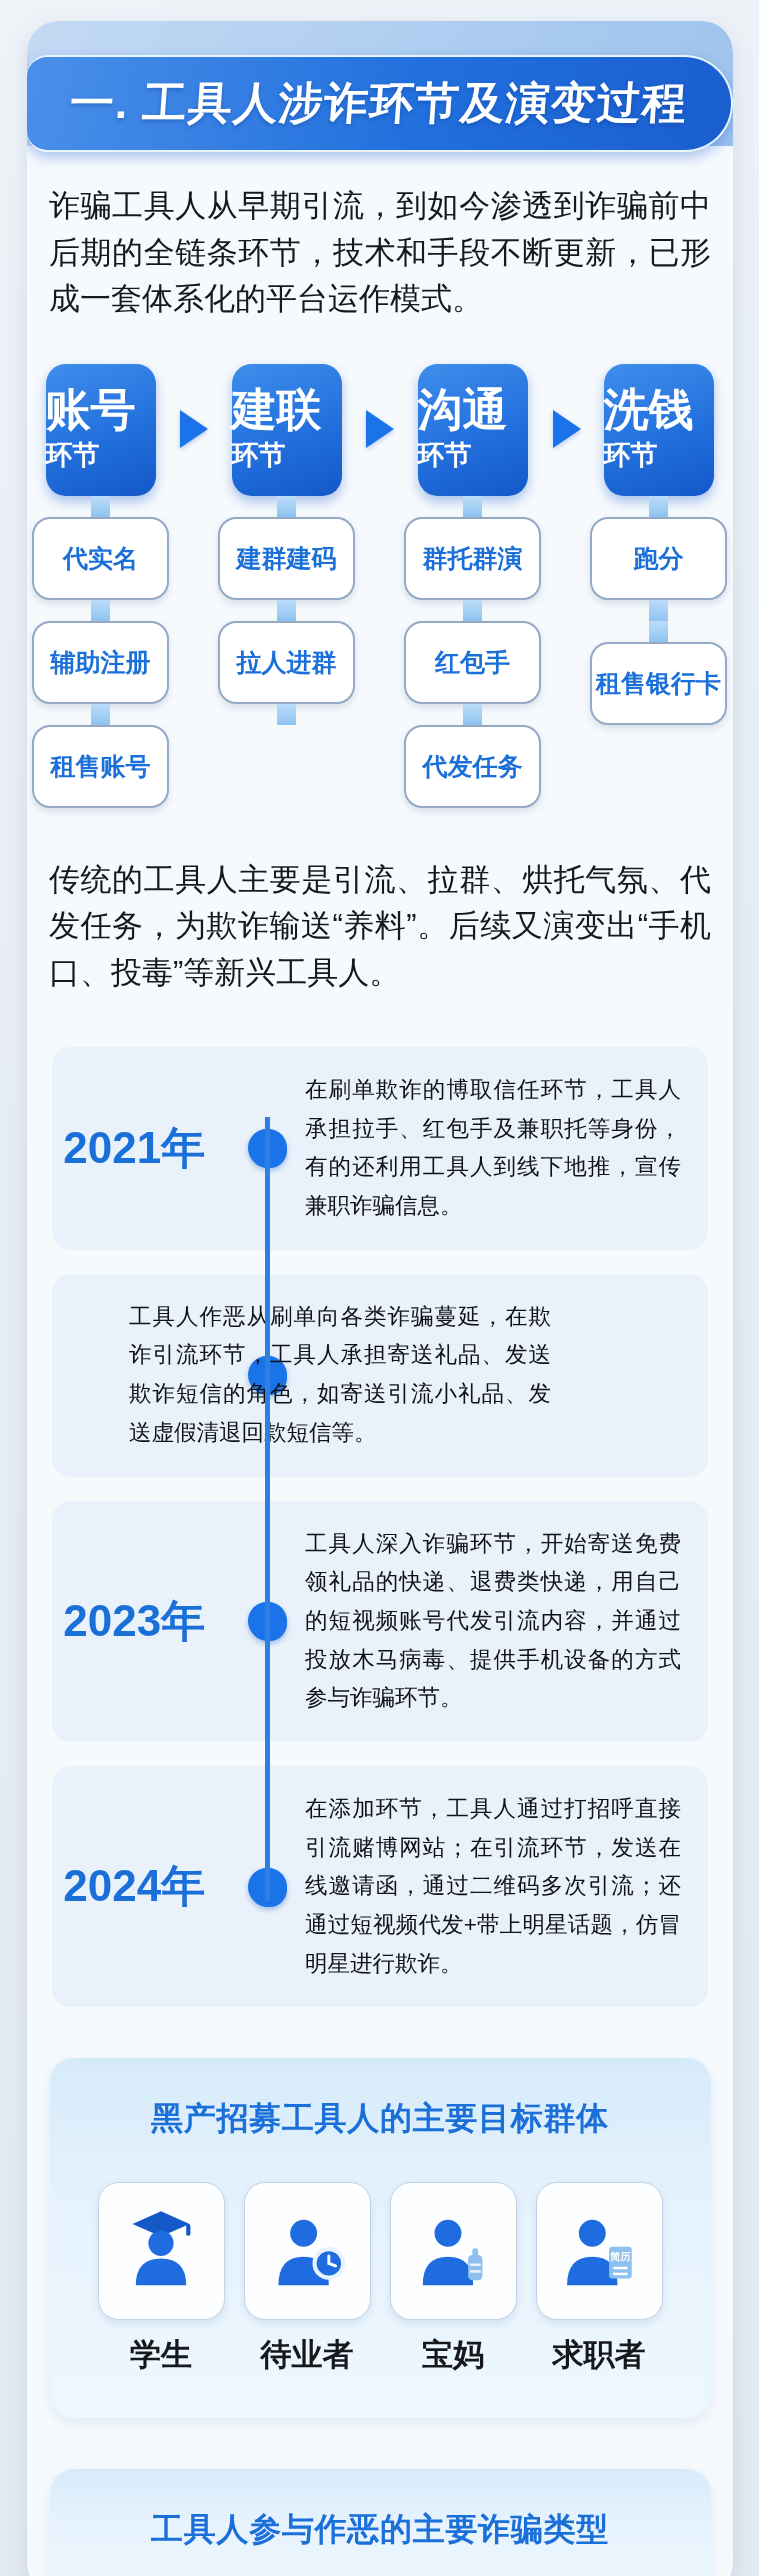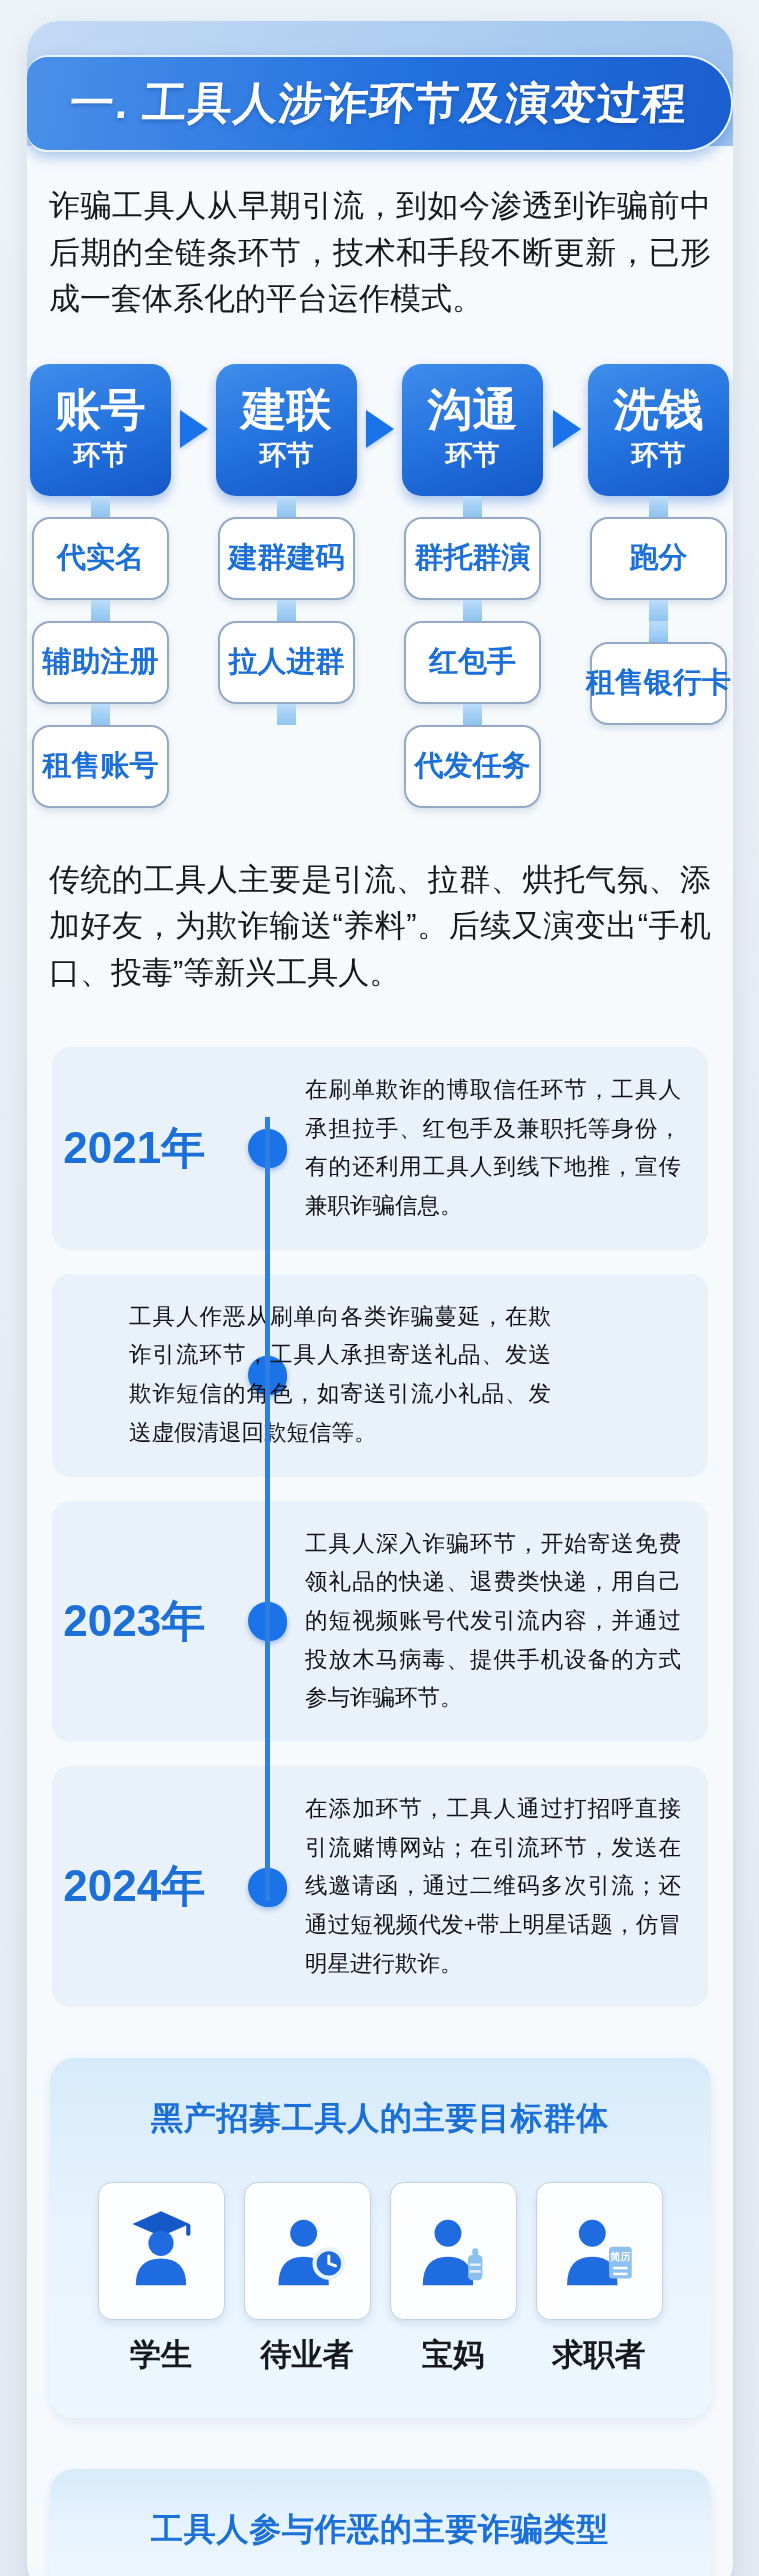--- a/index.html
+++ b/index.html
@@ -65,42 +65,42 @@
   .flow{
     position:relative;
     margin:41px auto 0;
     width:696px;
     display:grid;
     grid-template-columns:repeat(4,137px);
     column-gap:49px;
   }
   .flow-col{ display:flex; flex-direction:column; align-items:center; }
   .stage-box{
-    width:141px; height:132px;
+    width:110px; height:132px;
     background:linear-gradient(160deg,#3f8deb 0%,#2270dd 55%,#1457c8 100%);
     border-radius:19.7px;
-    display:flex; flex-direction:column; align-items:center; justify-content:center;
+    display:flex; flex-direction:column; justify-content:center;
     box-shadow:0 5.6px 11.3px rgba(26,95,208,.35);
   }
   .stage-name{ color:#fff; font-size:45px; font-weight:800; line-height:1.05; }
   .stage-suffix{ color:#fff; font-size:27px; font-weight:800; margin-top:4.2px; }
   .connector{
     width:18.3px; height:21px;
     background:linear-gradient(180deg,#bcdcf8,#8ec4f2);
   }
   .item-box{
     width:137px; height:83px;
     background:#ffffff;
     border:2.1px solid #93a9c4;
     border-radius:18.3px;
     display:flex; align-items:center; justify-content:center;
     box-shadow:0 3.5px 7px rgba(120,150,185,.25);
   }
   .item-box span{
-    color:#1b6fd8; font-size:29px; font-weight:700; white-space:nowrap;
+    color:#1b6fd8; font-size:25px; font-weight:700; white-space:nowrap;
   }
   .flow-arrow{
     position:absolute;
     top:46px;
     width:0; height:0;
     border-top:19.7px solid transparent;
     border-bottom:19.7px solid transparent;
     border-left:28px solid #1a73e8;
     filter:drop-shadow(0 2.1px 2.8px rgba(26,95,208,.3));
   }
@@ -177,21 +177,21 @@
     margin-top:41px;
     display:flex;
     justify-content:space-between;
     padding:0 27px;
   }
   .group{ text-align:center; width:127px; }
   .g-card{
     width:127px; height:138px;
     background:#fdfeff;
     border:1.4px solid #c2d3e4;
-    border-radius:14px;
+    border-radius:21px;
     display:flex; align-items:center; justify-content:center;
     box-shadow:0 3.5px 7px rgba(130,160,195,.22);
   }
   .g-label{ margin-top:14px; font-size:31px; font-weight:600; color:#16181b; }
   svg text{ font-family:"Liberation Sans","DejaVu Sans",sans-serif; }
 </style>
 </head>
 <body>
 
 <div class="outer-card">
@@ -273,21 +273,21 @@
       <div class="connector"></div>
       <div class="item-box">
           <span>租售银行卡</span>
         </div>
     </div>
     <div class="flow-arrow a1"></div>
     <div class="flow-arrow a2"></div>
     <div class="flow-arrow a3"></div>
   </div>
 
-  <p class="para second">传统的工具人主要是引流、拉群、烘托气氛、添加好友，为欺诈输送“养料”。后续又演变出“手机口、投毒”等新兴工具人。</p>
+  <p class="para second">传统的工具人主要是引流、拉群、烘托气氛、代发任务，为欺诈输送“养料”。后续又演变出“手机口、投毒”等新兴工具人。</p>
 
   <div class="timeline">
     <div class="tl-line"></div>
 
     <div class="tl-card">
       <div class="tl-year">2021年</div>
       <div class="tl-dot"></div>
       <div class="tl-text">在刷单欺诈的博取信任环节，工具人承担拉手、红包手及兼职托等身份，有的还利用工具人到线下地推，宣传兼职诈骗信息。</div>
     </div>
 

